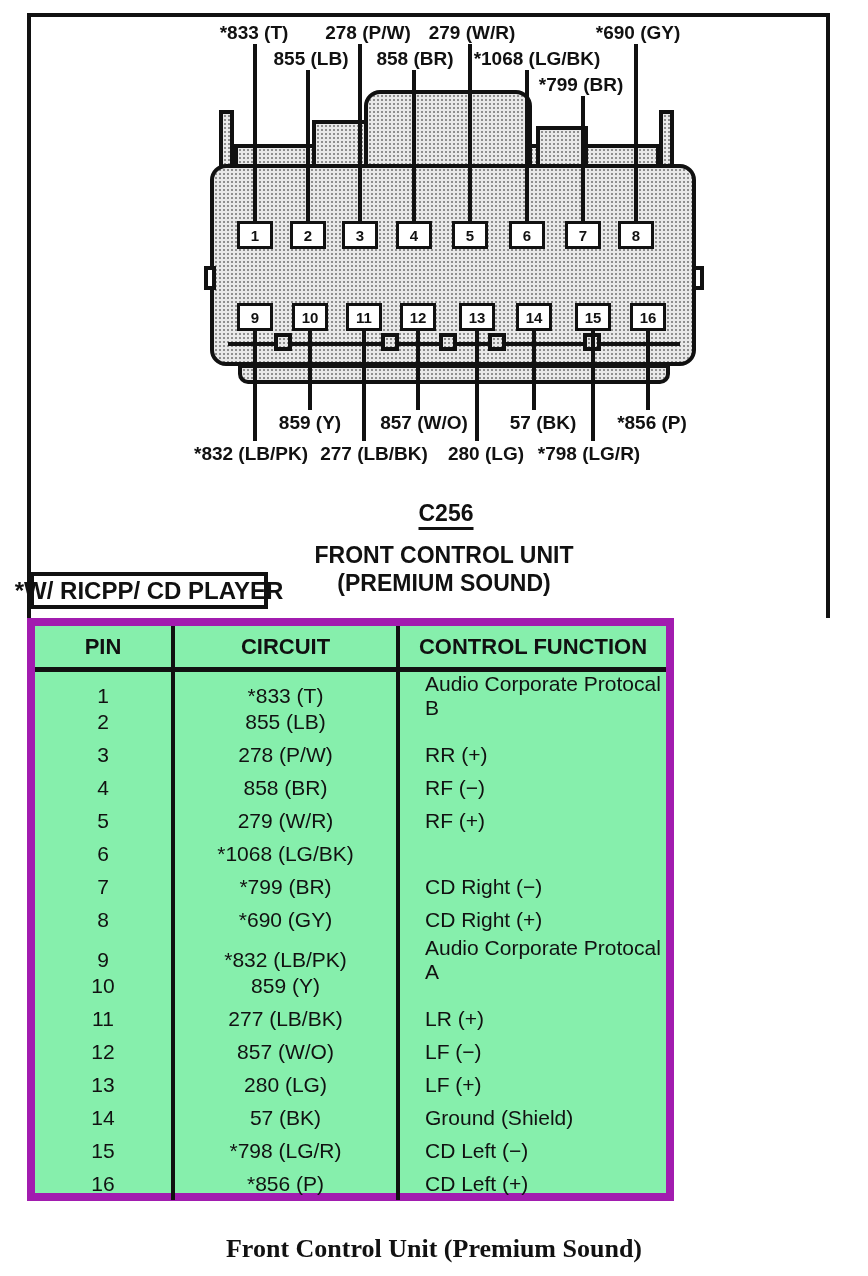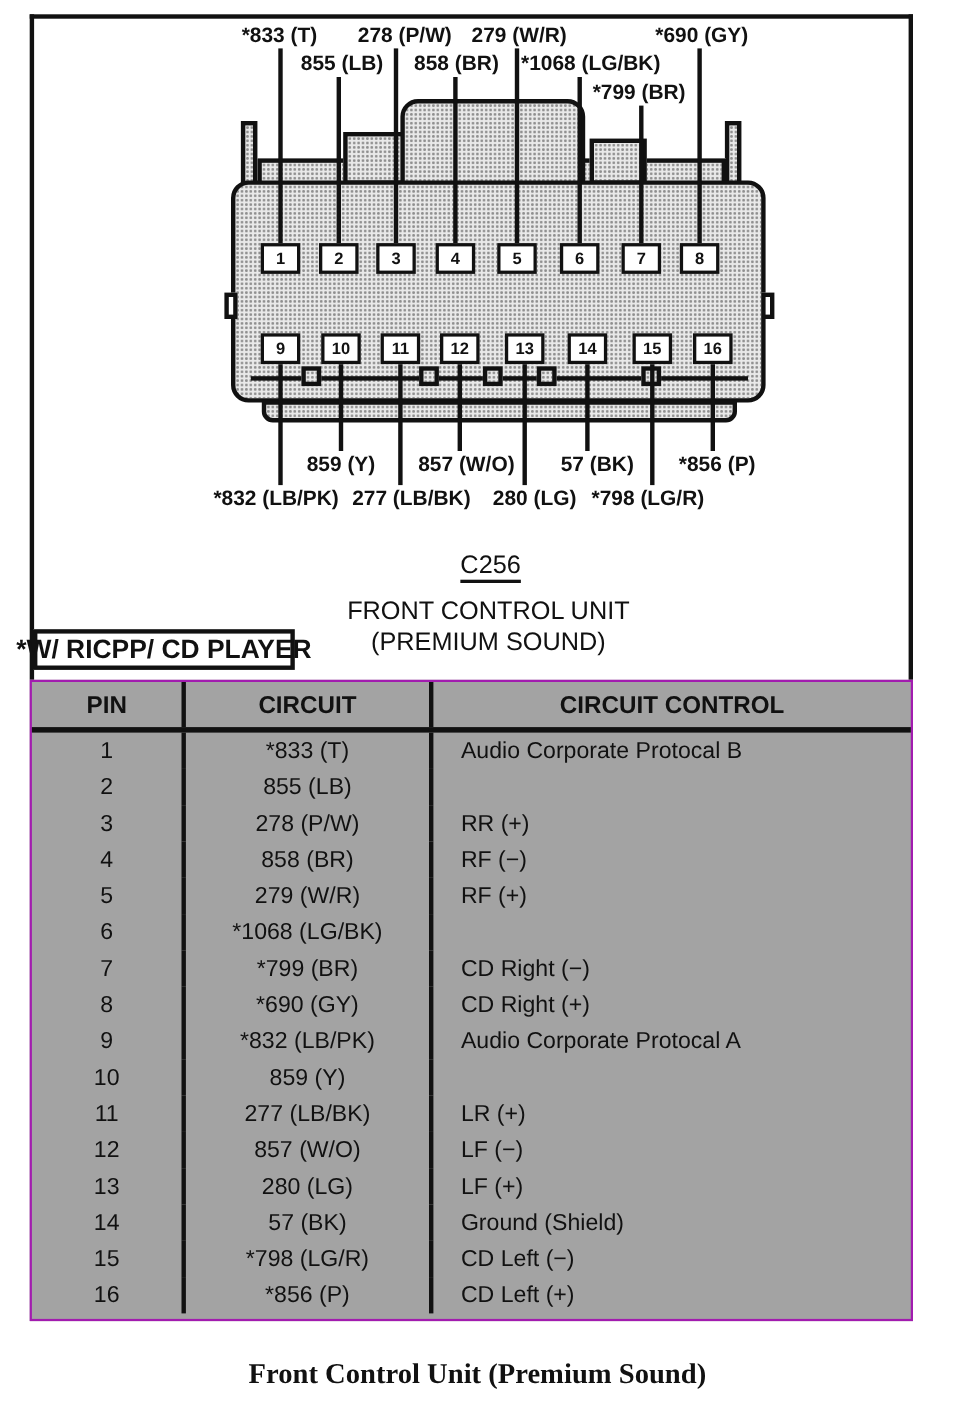--- a/index.html
+++ b/index.html
@@ -27,35 +27,35 @@
     font-weight:bold;font-size:19px;line-height:22px;z-index:7;
   }
   .notch{
     position:absolute;width:18px;height:18px;box-sizing:border-box;
     border:4px solid #111;z-index:4;
     background-color:#e9e9e9;
     background-image:radial-gradient(#8f8f8f 1px, rgba(0,0,0,0) 1.4px);
     background-size:4px 4px;
   }
   .edgenotch{position:absolute;width:12px;height:24px;background:#fff;border:4px solid #111;box-sizing:border-box;z-index:4;}
-  .ctitle{position:absolute;transform:translateX(-50%);white-space:nowrap;font-weight:normal;font-size:23px;z-index:7;}
+  .ctitle{position:absolute;transform:translateX(-50%);white-space:nowrap;font-weight:bold;font-size:23px;z-index:7;}
   
   #diagram-frame{
     position:absolute;left:27px;top:13px;width:803px;height:605px;
     border:4px solid #111;border-bottom:none;box-sizing:border-box;
   }
   #note-box{
     position:absolute;left:30px;top:572px;width:238px;height:37px;
     border:4px solid #111;box-sizing:border-box;background:#fff;
     display:flex;align-items:center;justify-content:center;
     font-weight:bold;font-size:24px;z-index:8;white-space:nowrap;
   }
   #pin-table{
-    position:absolute;left:27px;top:618px;width:803px;height:583px;
-    border:2px solid #a21caf;box-sizing:border-box;background:#a3a3a3;
+    position:absolute;left:27px;top:618px;width:647px;height:583px;
+    border:8px solid #a21caf;box-sizing:border-box;background:#86efac;
   }
   .tgrid{display:grid;grid-template-columns:136px 4px 221px 4px 1fr;}
   .vsep{background:#111;}
   #thead{height:41px;}
   #thead .hcell{
     display:flex;align-items:center;justify-content:center;
     font-weight:bold;font-size:22px;
   }
   #hsep{height:5px;background:#111;}
   .trow{height:33px;}
@@ -155,21 +155,21 @@
   <div class="ctitle" style="top:570px;left:444px;">(PREMIUM SOUND)</div>
 
   <div id="note-box">*W/ RICPP/ CD PLAYER</div>
 
   <div id="pin-table">
     <div id="thead" class="tgrid">
       <div class="hcell">PIN</div>
       <div class="vsep"></div>
       <div class="hcell">CIRCUIT</div>
       <div class="vsep"></div>
-      <div class="hcell">CIRCUIT CONTROL</div>
+      <div class="hcell">CONTROL FUNCTION</div>
     </div>
     <div id="hsep"></div>
 
     <div class="trow tgrid">
       <div class="c-pin">1</div>
         <div class="vsep"></div>
       <div class="c-circuit">*833 (T)</div>
         <div class="vsep"></div>
       <div class="c-func">Audio Corporate Protocal B</div>
     </div>

